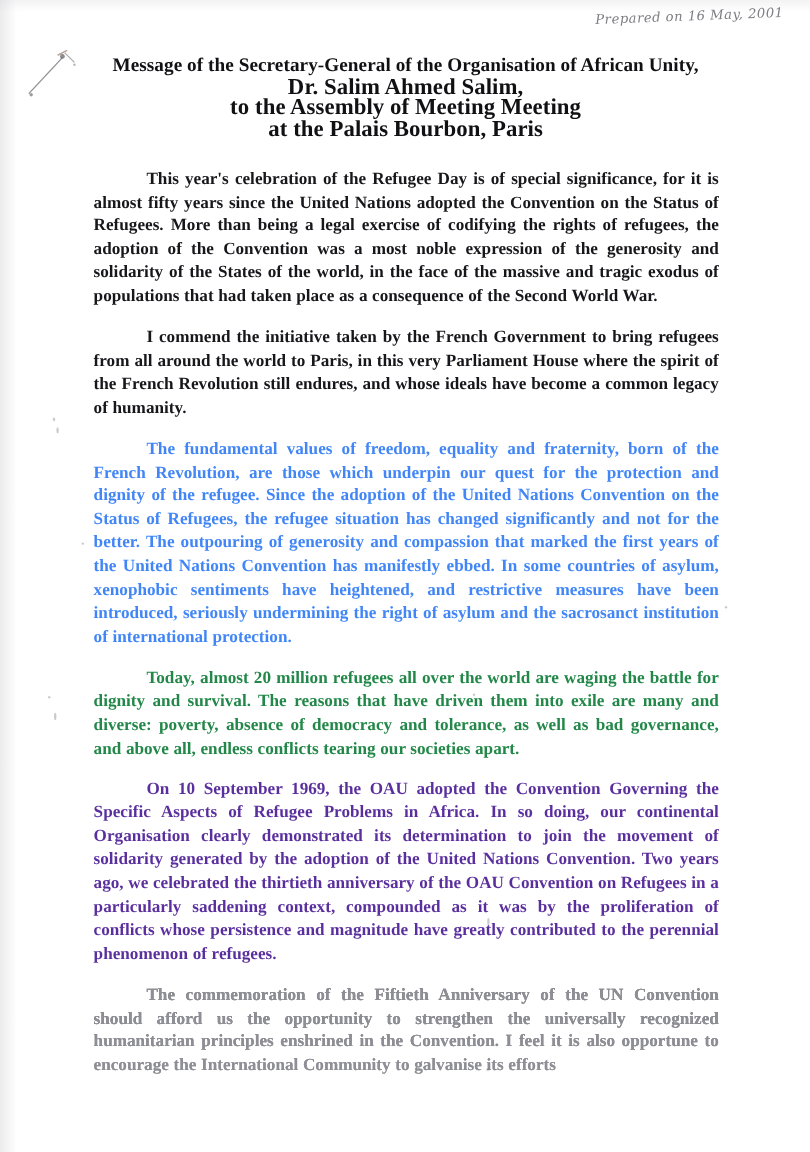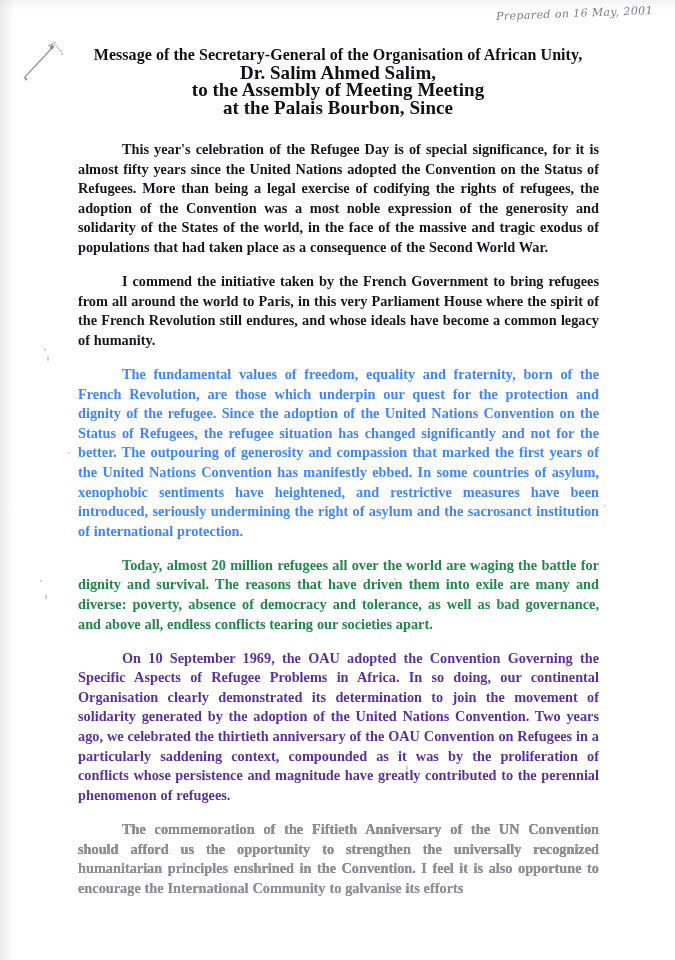--- a/index.html
+++ b/index.html
@@ -144,21 +144,21 @@
   <div class="speck" style="left:394px; top:578px; width:2px; height:2px;"></div>
   <div class="speck" style="left:604px; top:505px; width:2px; height:2px;"></div>
   <div class="speck" style="left:405px; top:890px; width:3px; height:3px; opacity:0.45;"></div>
 
   <div class="handwriting">Prepared on 16 May, 2001</div>
 
   <div class="title-block">
     <div class="title-line l1">Message of the Secretary-General of the Organisation of African Unity,</div>
     <div class="title-line">Dr. Salim Ahmed Salim,</div>
     <div class="title-line">to the Assembly of Meeting Meeting</div>
-    <div class="title-line">at the Palais Bourbon, Since</div>
+    <div class="title-line">at the Palais Bourbon, Paris</div>
   </div>
 
   <div class="body-block">
     <p class="para f1">This year's celebration of the Refugee Day is of special significance, for it is almost fifty years since the United Nations adopted the Convention on the Status of Refugees.  More than being a legal exercise of codifying the rights of refugees, the adoption of the Convention was a most noble expression of the generosity and solidarity of the States of the world, in the face of the massive and tragic exodus of populations that had taken place as a consequence of the Second World War.</p>
     <p class="para f1">I commend the initiative taken by the French Government to bring refugees from all around the world to Paris, in this very Parliament House where the spirit of the French Revolution still endures, and whose ideals have become a common legacy of humanity.</p>
     <p class="para f2">The fundamental values of freedom, equality and fraternity, born of the French Revolution, are those which underpin our quest for the protection and dignity of the refugee.  Since the adoption of the United Nations Convention on the Status of Refugees, the refugee situation has changed significantly and not for the better.  The outpouring of generosity and compassion that marked the first years of the United Nations Convention has manifestly ebbed.  In some countries of asylum, xenophobic sentiments have heightened, and restrictive measures have been introduced, seriously undermining the right of asylum and the sacrosanct institution of international protection.</p>
     <p class="para f3">Today, almost 20 million refugees all over the world are waging the battle for dignity and survival.  The reasons that have driven them into exile are many and diverse: poverty, absence of democracy and tolerance, as well as bad governance, and above all, endless conflicts tearing our societies apart.</p>
     <p class="para f4">On 10 September 1969, the OAU adopted the Convention Governing the Specific Aspects of Refugee Problems in Africa.  In so doing, our continental Organisation clearly demonstrated its determination to join the movement of solidarity generated by the adoption of the United Nations Convention.  Two years ago, we celebrated the thirtieth anniversary of the OAU Convention on Refugees in a particularly saddening context, compounded as it was by the proliferation of conflicts whose persistence and magnitude have greatly contributed to the perennial phenomenon of refugees.</p>
     <p class="para f6">The commemoration of the Fiftieth Anniversary of the UN Convention should afford us the opportunity to strengthen the universally recognized humanitarian principles enshrined in the Convention.  I feel it is also opportune to encourage the International Community to galvanise its efforts</p>
   </div>

